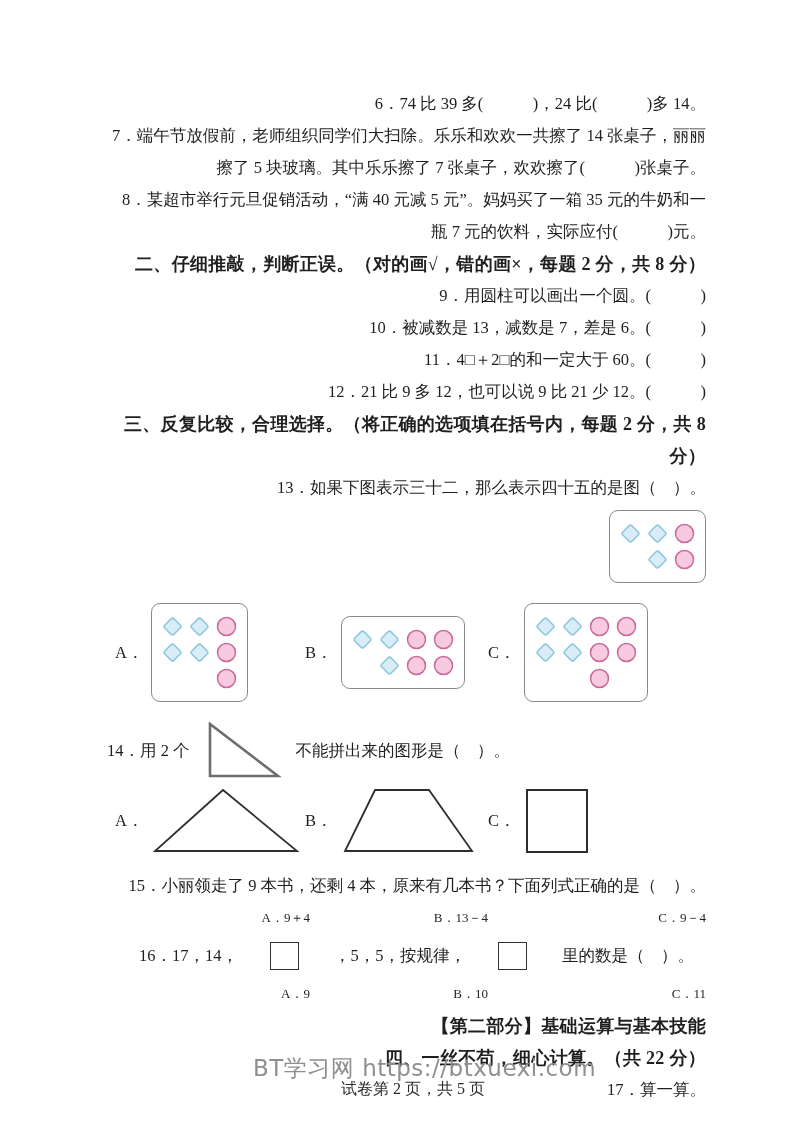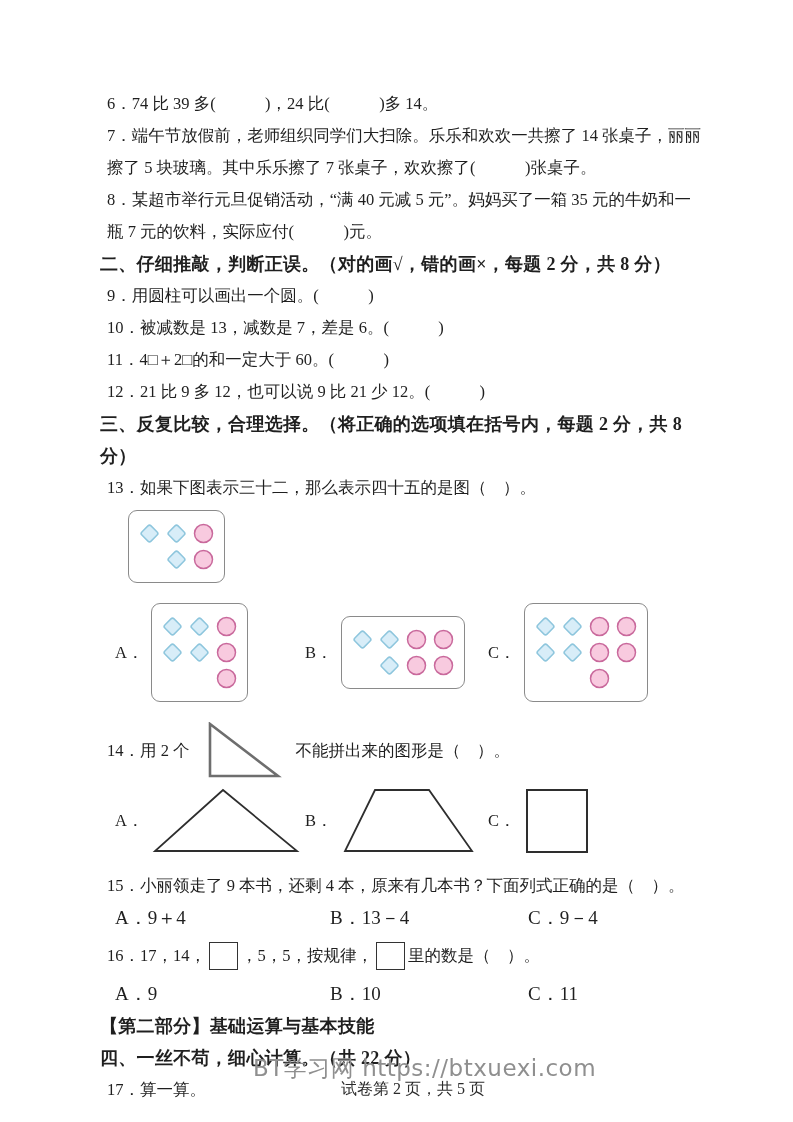--- a/index.html
+++ b/index.html
@@ -1,35 +1,35 @@
 <!DOCTYPE html>
 <html><head>
 <meta charset="utf-8">
 <style>
   html,body{margin:0;padding:0;background:#ffffff;}
   .page{position:relative;width:793px;height:1122px;background:#ffffff;overflow:hidden;
-        font-family:"Liberation Serif","DejaVu Serif",serif;color:#1f1f1f;}
+        font-family:"Liberation Serif","DejaVu Serif",serif;color:#1f1f1f;text-align:right;}
   .content{position:absolute;left:100px;top:88px;width:606px;}
   p.q{margin:0;padding-left:7px;font-size:16.5px;line-height:32px;white-space:pre-wrap;}
   h2.sec{margin:0;font-size:18px;font-weight:700;line-height:32px;white-space:pre-wrap;letter-spacing:.3px;}
   .example-wrap{margin:6px 0 20px 28px;}
   .shape-box{display:inline-block;border:1.6px solid #8a8a8a;border-radius:9px;padding:9px 8px;background:#fff;}
   .shape-row{display:flex;gap:2px;margin:1px 0;}
   .shape-svg{display:block;}
   .opt-fig-row{display:grid;grid-template-columns:190px 183px auto;align-items:center;padding-left:15px;margin-bottom:18px;}
   .opt-fig{display:flex;align-items:center;gap:8px;}
   .opt-label{font-size:16.5px;}
   .q14-line{display:flex;align-items:center;padding-left:7px;font-size:16.5px;margin:0 0 4px 0;height:62px;}
   .q14-line span{white-space:pre-wrap;}
   .q14-tri{margin:0 14px;}
   .q14-row{margin-bottom:14px;}
-  .opt-row{display:grid;grid-template-columns:195px 178px auto;padding-left:15px;font-size:19px;line-height:32px;gap:20px;}
+  .opt-row{display:grid;grid-template-columns:195px 178px auto;padding-left:15px;font-size:13px;line-height:32px;}
   .opt-row span{white-space:pre-wrap;}
   .q16-line{display:flex;align-items:center;padding-left:7px;font-size:16.5px;height:44px;}
-  .q16-line span{white-space:pre-wrap;}
+  .q16-line span{white-space:pre-wrap;margin-left:32px;}
   .blank-box{display:inline-block;width:27px;height:26px;border:1.4px solid #333;margin:0 3px;background:#fff;}
   .watermark{position:absolute;left:253px;top:1053px;font-family:"DejaVu Sans","Liberation Sans",sans-serif;
              font-size:23px;color:#8f8f8f;z-index:2;letter-spacing:.5px;}
   .pageinfo{position:absolute;left:341px;top:1064px;font-size:16px;color:#2b2b2b;z-index:1;white-space:pre-wrap;margin-top:15px;}
 </style>
 </head>
 <body>
 
 <div class="page">
   <div class="content">

